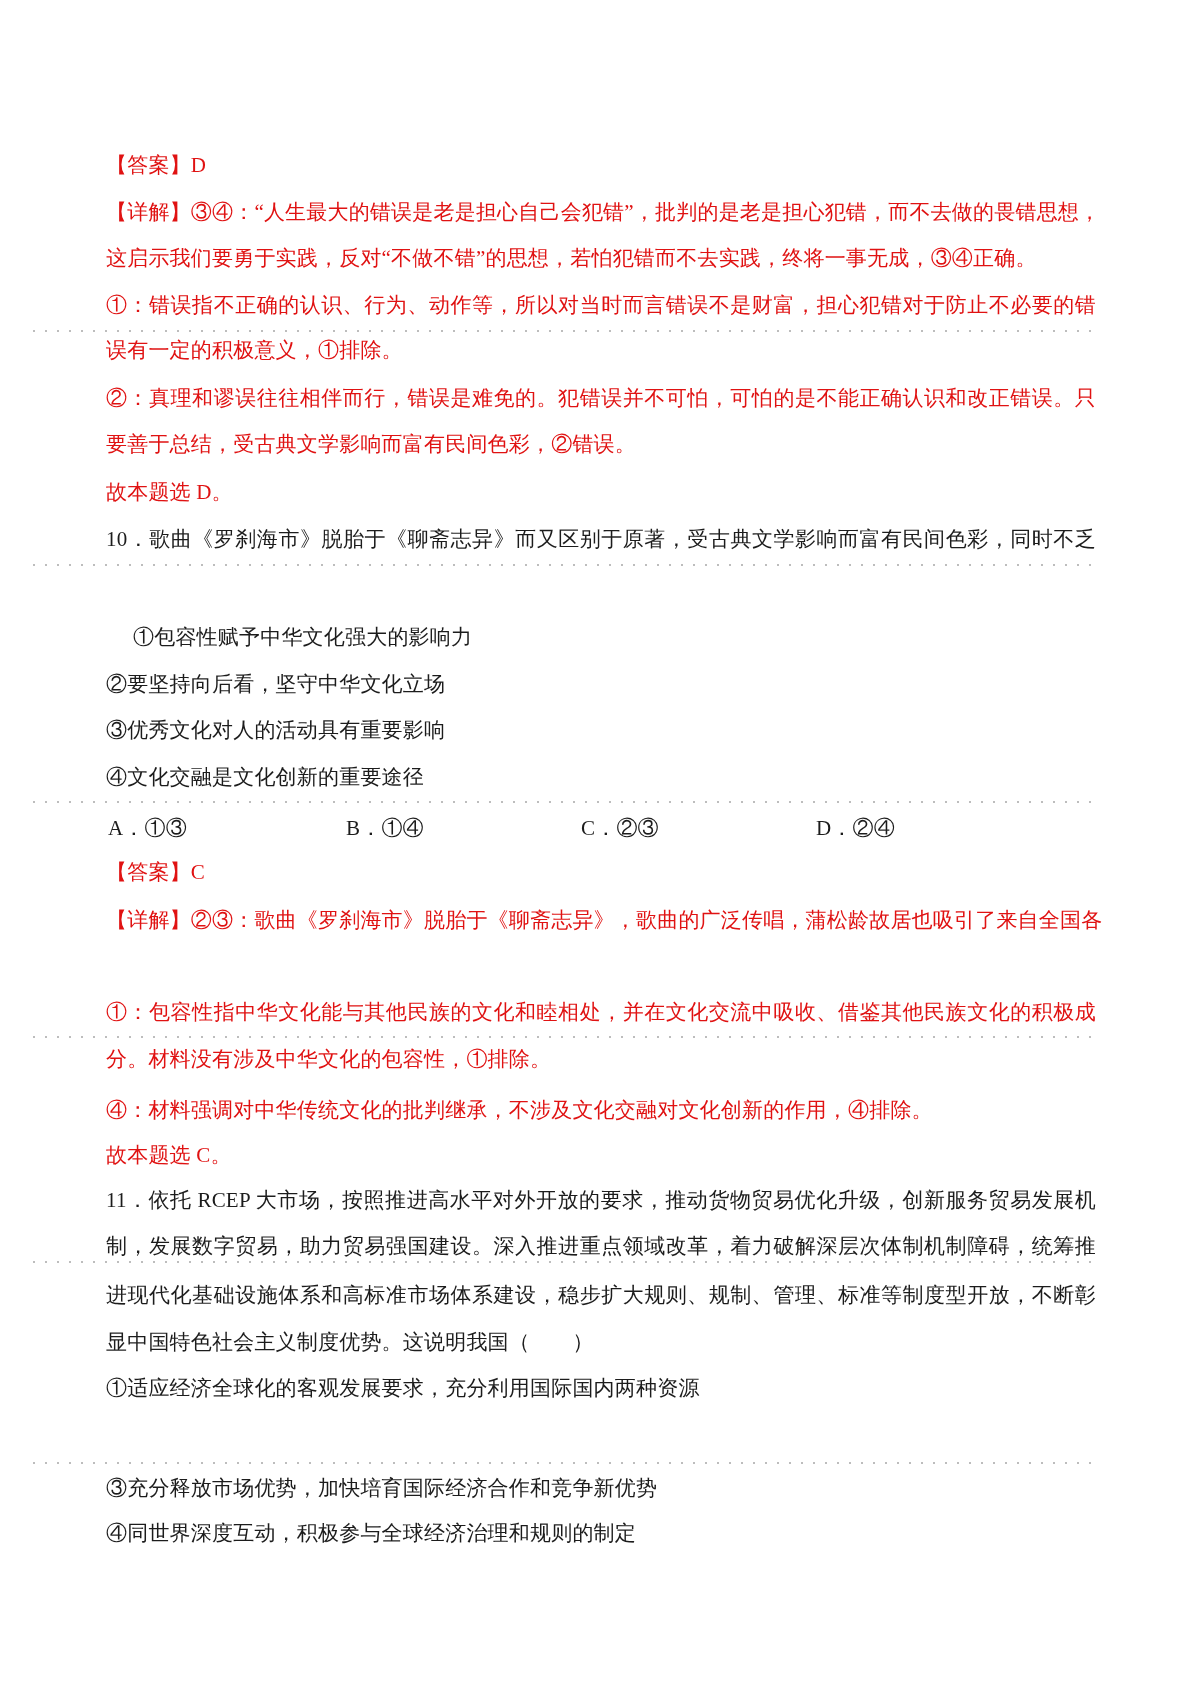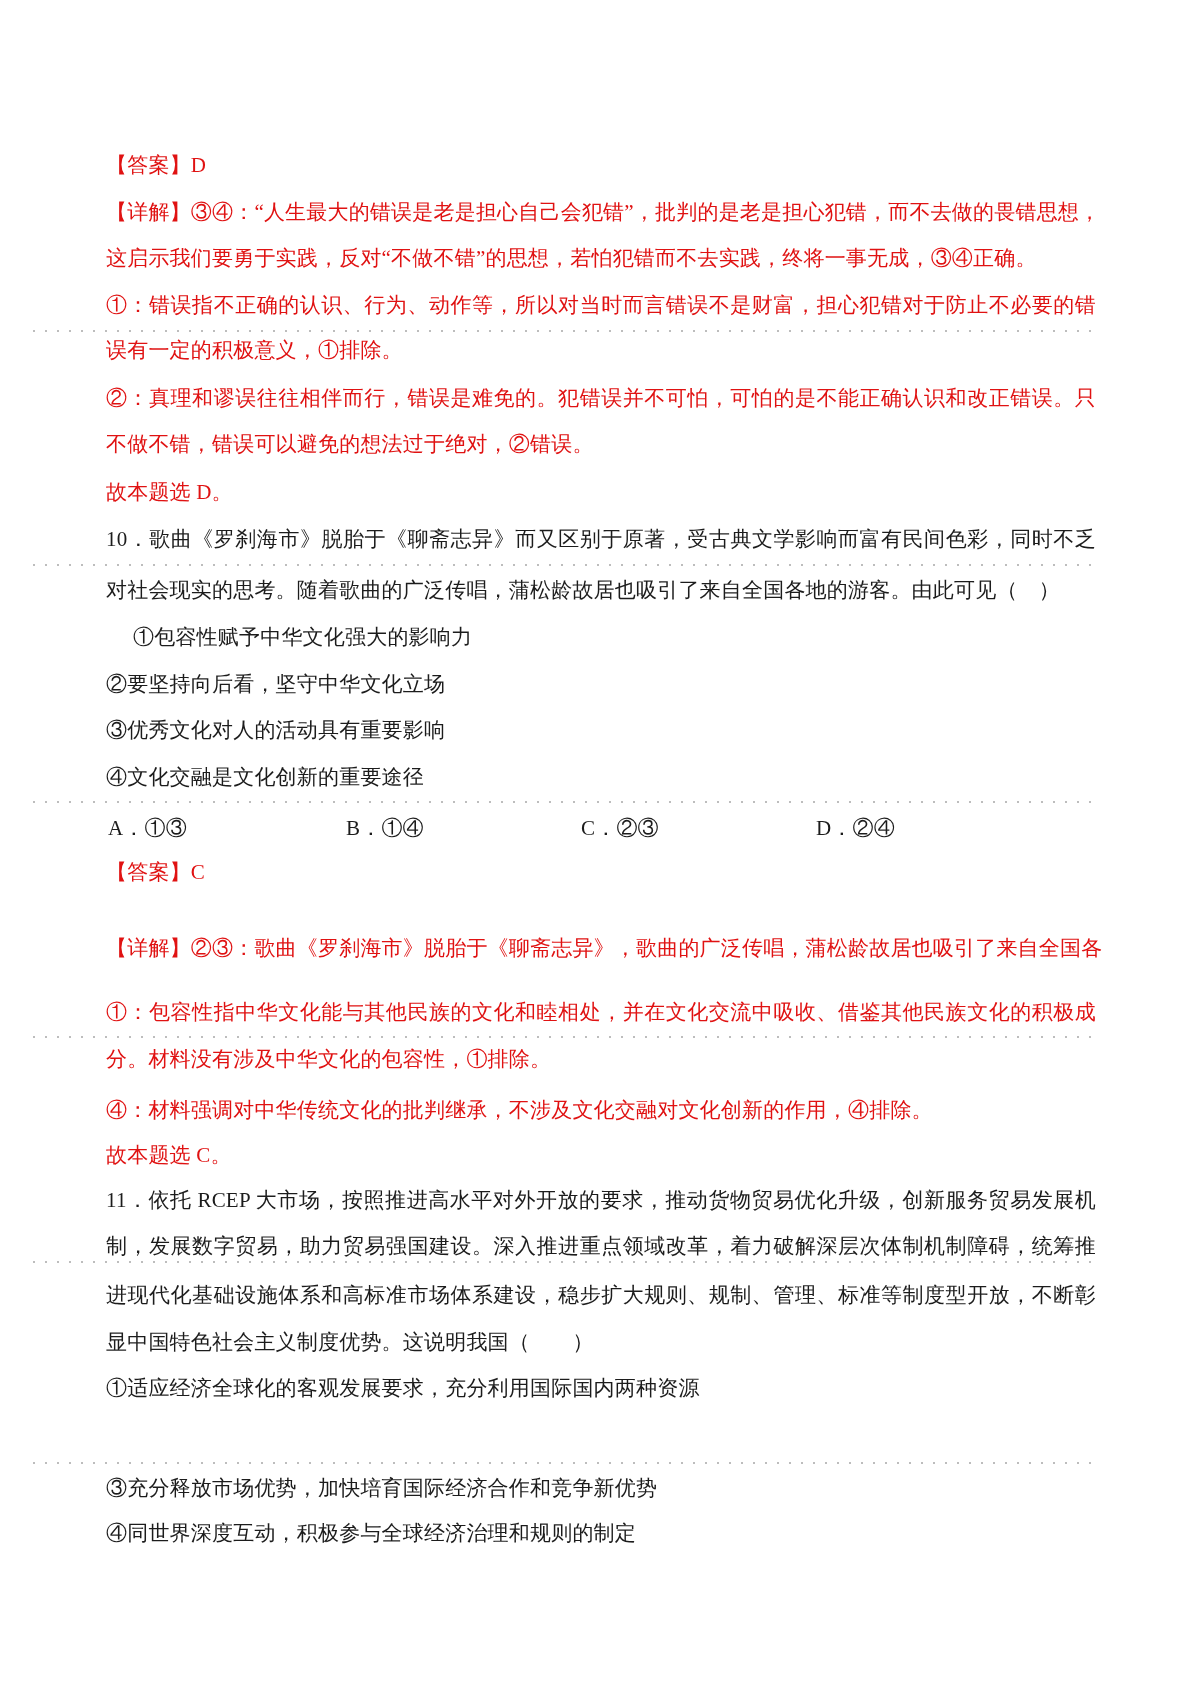--- a/index.html
+++ b/index.html
@@ -35,36 +35,35 @@
 </head>
 <body>
 
 <div id="page">
     <div class="line red" style="top: 150px;">【答案】D</div>
     <div class="line red just" style="top: 197px;">【详解】③④：“人生最大的错误是老是担心自己会犯错”，批判的是老是担心犯错，而不去做的畏错思想，</div>
     <div class="line red" style="top: 243px;">这启示我们要勇于实践，反对“不做不错”的思想，若怕犯错而不去实践，终将一事无成，③④正确。</div>
     <div class="line red" style="top: 335px;">误有一定的积极意义，①排除。</div>
     <div class="line red just" style="top: 290px;">①：错误指不正确的认识、行为、动作等，所以对当时而言错误不是财富，担心犯错对于防止不必要的错</div>
     <div class="line red just" style="top: 383px;">②：真理和谬误往往相伴而行，错误是难免的。犯错误并不可怕，可怕的是不能正确认识和改正错误。只</div>
-    <div class="line red" style="top: 429px;">不做不错，错误可以避免的想法过于绝对，②错误。</div>
+    <div class="line red" style="top: 429px;">要善于总结，受古典文学影响而富有民间色彩，②错误。</div>
     <div class="line red" style="top: 477px;">故本题选 D。</div>
     <div class="line black just" style="top: 524px;">10．歌曲《罗刹海市》脱胎于《聊斋志异》而又区别于原著，受古典文学影响而富有民间色彩，同时不乏</div>
-    <div class="line black" style="top: 575px;">对社会现实的思考。随着歌曲的广泛传唱，蒲松龄故居也吸引了来自全国各地的游客。由此可见（　）</div>
     <div class="line black" style="top: 622px; margin-left: 27px;">①包容性赋予中华文化强大的影响力</div>
     <div class="line black" style="top: 669px;">②要坚持向后看，坚守中华文化立场</div>
     <div class="line black" style="top: 715px;">③优秀文化对人的活动具有重要影响</div>
     <div class="line black" style="top: 762px;">④文化交融是文化创新的重要途径</div>
     <div class="line black" style="top: 813px;">
       <span class="choice" style="left: 2px;">A．①③</span>
       <span class="choice" style="left: 240px;">B．①④</span>
       <span class="choice" style="left: 475px;">C．②③</span>
       <span class="choice" style="left: 710px;">D．②④</span>
     </div>
     <div class="line red" style="top: 857px;">【答案】C</div>
-    <div class="line red just" style="top: 905px; margin-top: 28px;">【详解】②③：歌曲《罗刹海市》脱胎于《聊斋志异》，歌曲的广泛传唱，蒲松龄故居也吸引了来自全国各</div>
+    <div class="line red just" style="top: 905px;">【详解】②③：歌曲《罗刹海市》脱胎于《聊斋志异》，歌曲的广泛传唱，蒲松龄故居也吸引了来自全国各</div>
     <div class="line red just" style="top: 997px;">①：包容性指中华文化能与其他民族的文化和睦相处，并在文化交流中吸收、借鉴其他民族文化的积极成</div>
     <div class="line red" style="top: 1044px;">分。材料没有涉及中华文化的包容性，①排除。</div>
     <div class="line red" style="top: 1095px;">④：材料强调对中华传统文化的批判继承，不涉及文化交融对文化创新的作用，④排除。</div>
     <div class="line red" style="top: 1140px;">故本题选 C。</div>
     <div class="line black just" style="top: 1185px;">11．依托 RCEP 大市场，按照推进高水平对外开放的要求，推动货物贸易优化升级，创新服务贸易发展机</div>
     <div class="line black just" style="top: 1231px;">制，发展数字贸易，助力贸易强国建设。深入推进重点领域改革，着力破解深层次体制机制障碍，统筹推</div>
     <div class="line black just" style="top: 1280px;">进现代化基础设施体系和高标准市场体系建设，稳步扩大规则、规制、管理、标准等制度型开放，不断彰</div>
     <div class="line black" style="top: 1327px;">显中国特色社会主义制度优势。这说明我国（　　）</div>
     <div class="line black" style="top: 1373px;">①适应经济全球化的客观发展要求，充分利用国际国内两种资源</div>
     <div class="line black" style="top: 1473px;">③充分释放市场优势，加快培育国际经济合作和竞争新优势</div>

